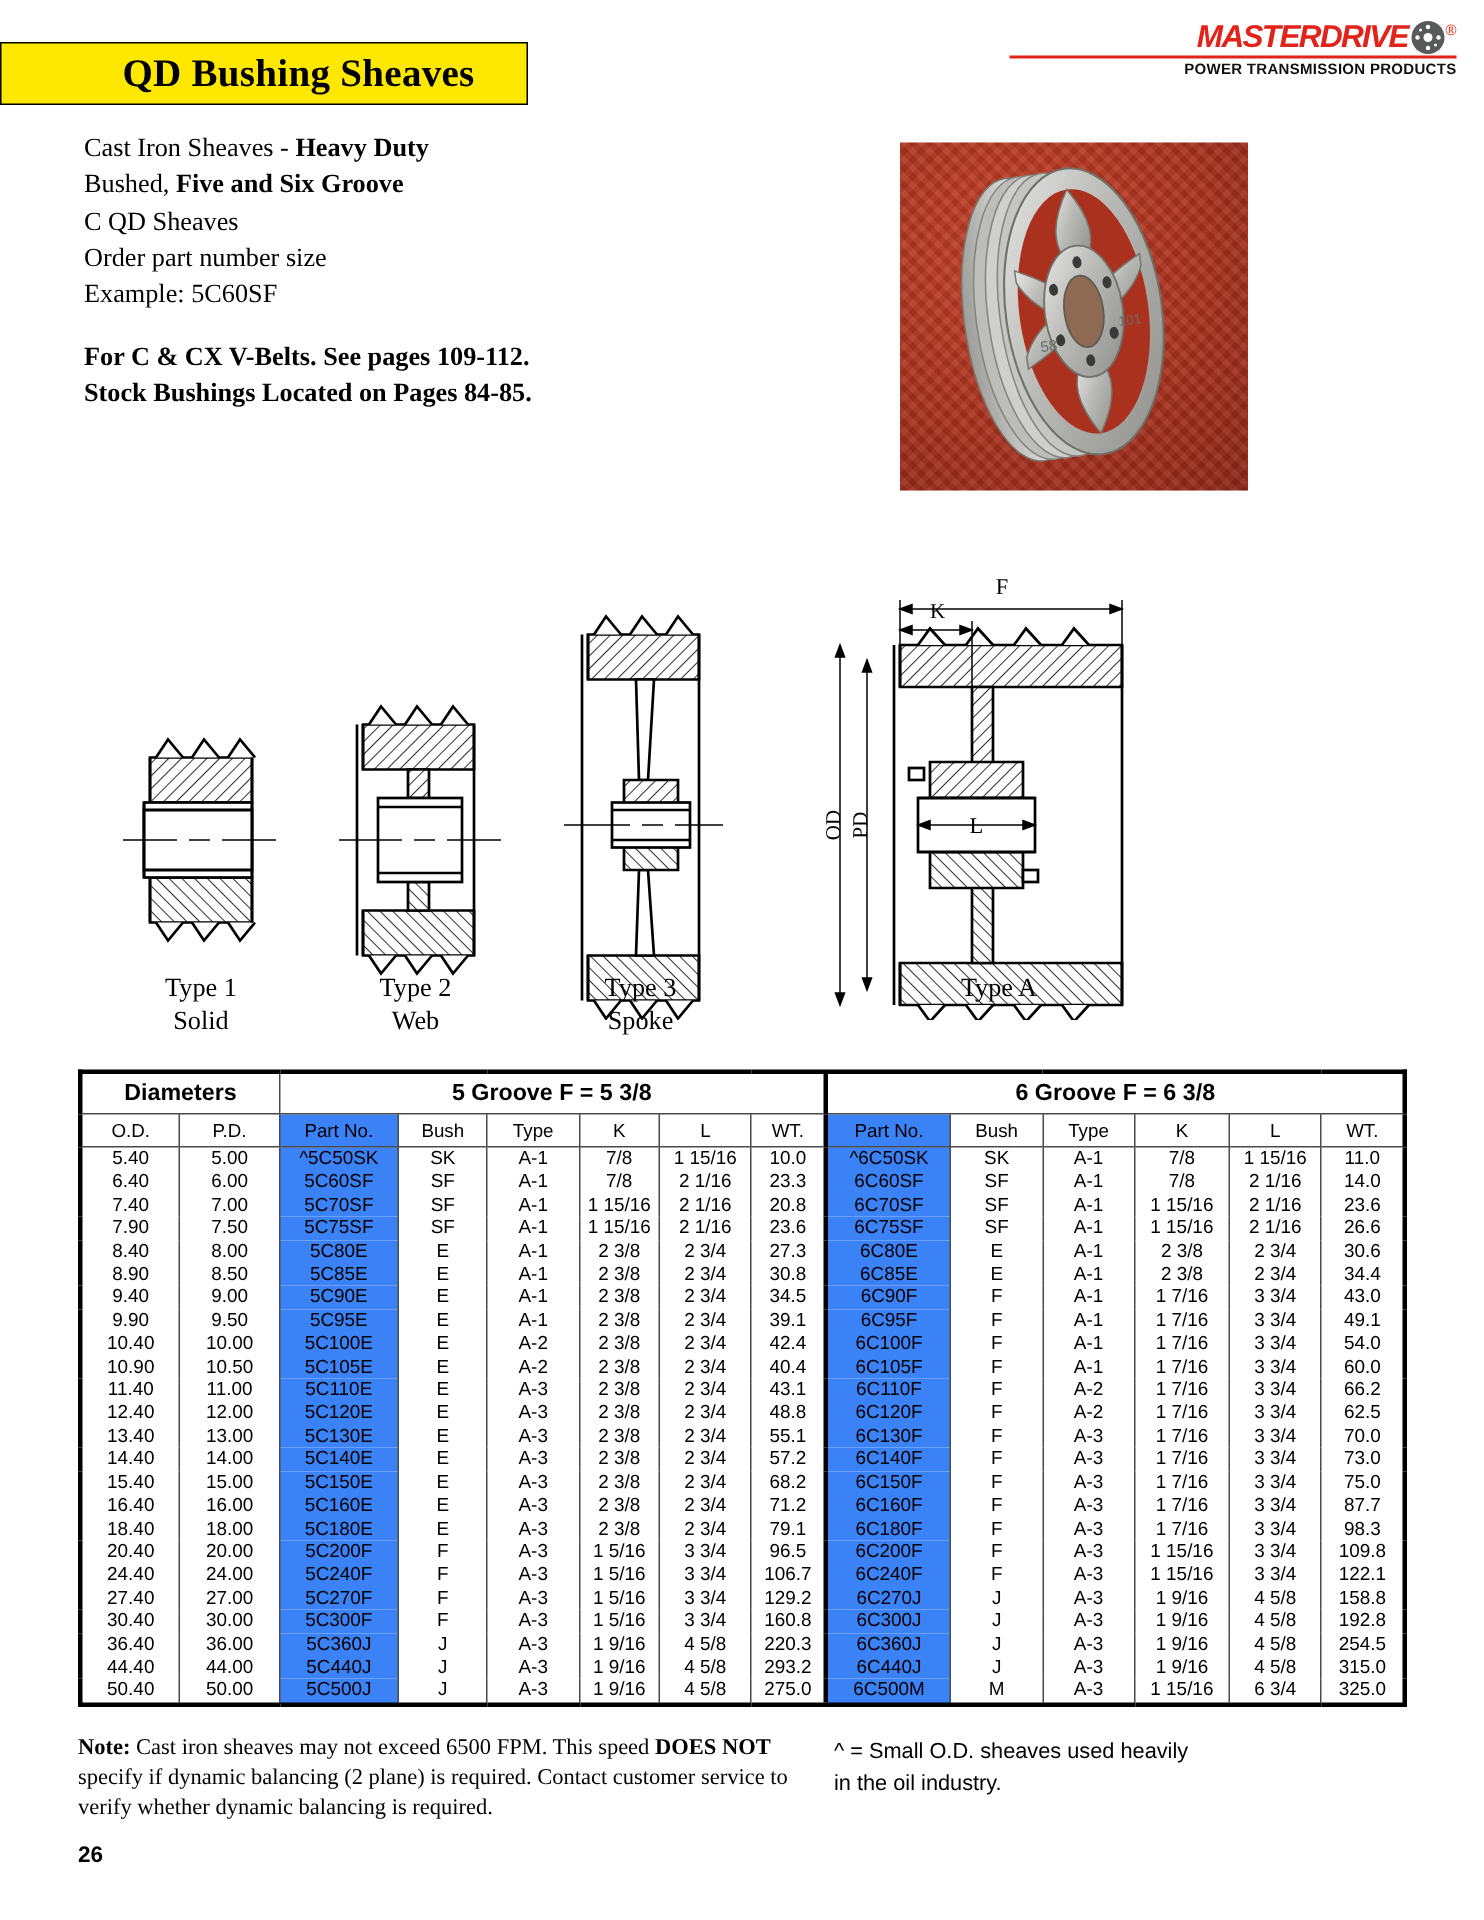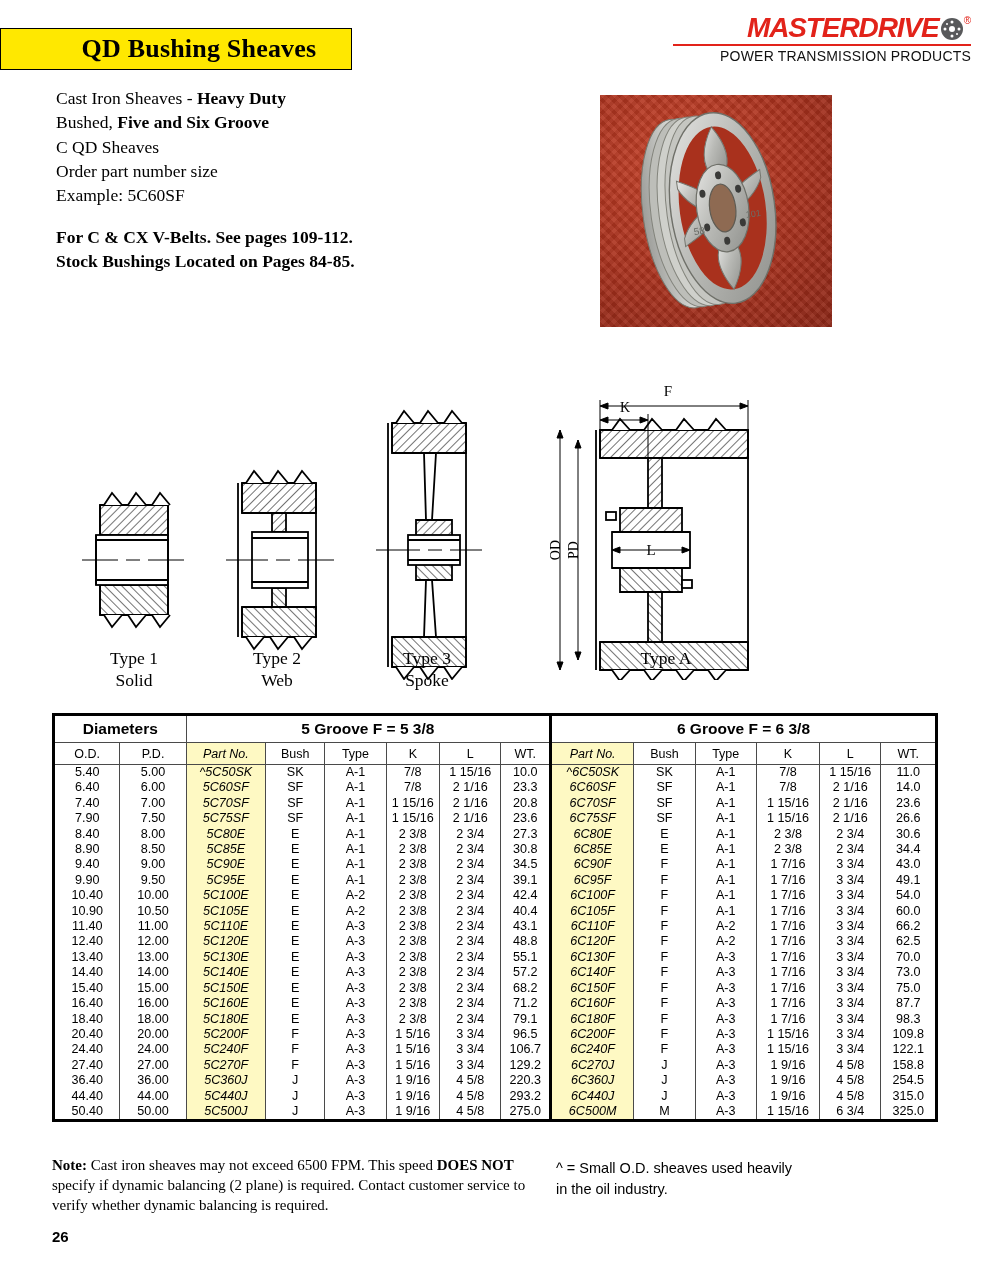--- a/index.html
+++ b/index.html
@@ -28,41 +28,41 @@
     font-weight: bold; font-size: 26px; letter-spacing: .2px;
     padding-left: 46px;
   }
 
   
   #logo { position: absolute; right: 18px; top: 14px; width: 310px; text-align: right; }
   #logo .brand-row { display: flex; align-items: center; justify-content: flex-end; gap: 1px; }
   #logo .brand {
     font-family: "Liberation Sans", sans-serif;
     font-weight: bold; font-style: italic;
-    font-size: 28px; color: #e2231a; letter-spacing: -1.1px;
+    font-size: 21px; color: #e2231a; letter-spacing: -1.1px;
     line-height: 1;
   }
   #logo .wheel {
     width: 22px; height: 22px; border-radius: 50%;
     background: #58595b; position: relative; margin-left: 1px; margin-bottom: -1px;
   }
   #logo .wheel::after {
     content:""; position:absolute; left:50%; top:50%;
     width:6px; height:6px; margin:-3px 0 0 -3px;
     border-radius:50%; background:#fff;
     box-shadow: 0 -7px 0 -1.5px #fff, 0 7px 0 -1.5px #fff,
                 -7px 0 0 -1.5px #fff, 7px 0 0 -1.5px #fff,
                 -5px -5px 0 -2px #fff, 5px 5px 0 -2px #fff;
   }
   #logo .reg { font-size: 10px; color:#e2231a; font-family:"Liberation Sans",sans-serif;
                align-self:flex-start; margin-top:1px; }
   #logo .rule { height:2px; background:#e2231a; margin:2px 0 2px auto; width:298px; }
   #logo .tag {
     font-family: "Liberation Sans", sans-serif;
-    font-weight: normal; font-size: 14px; letter-spacing: .2px; color:#111;
+    font-weight: bold; font-size: 10px; letter-spacing: .2px; color:#111;
   }
 
   
   #intro { position:absolute; left:56px; top:86px; font-size:17.5px; line-height:1.39; }
   #intro .b { font-weight: bold; }
   #intro .gap { height: 17px; }
 
   
   #photo {
     position:absolute; left:600px; top:95px; width:232px; height:232px;
@@ -82,21 +82,21 @@
   table.spec { border-collapse: collapse; width: 886px;
                font-family:"Liberation Sans", sans-serif; }
   table.spec td, table.spec th {
     border: 1px solid #4a4a4a;
     text-align:center; padding:0;
     font-weight: normal;
   }
   table.spec thead tr.grp th { height:28px; font-size:15.5px; font-weight:bold; }
   table.spec thead tr.sub th { height:22px; font-size:12.5px; }
   table.spec tbody td { height:15.4px; font-size:12.6px; line-height:15.4px; }
-  .yellow { background:#fef9c3; font-weight:bold;font-style:italic; }
+  .yellow { background:#3b82f6; font-weight:bold; }
   .outer-l { border-left:3px solid #000 !important; }
   .outer-r { border-right:3px solid #000 !important; }
   .outer-t { border-top:3px solid #000 !important; }
   .outer-b { border-bottom:3px solid #000 !important; }
   .mid { border-left:3px solid #000 !important; }
   table.spec tbody td { border-top:none; border-bottom:none; }
   table.spec tbody tr:first-child td { border-top:1px solid #4a4a4a; }
 
   
   #note { position:absolute; left:52px; top:1156px; width:480px;
@@ -686,20 +686,36 @@
           <td>3 3/4</td>
           <td>129.2</td>
           <td class="yellow mid">6C270J</td>
           <td>J</td>
           <td>A-3</td>
           <td>1 9/16</td>
           <td>4 5/8</td>
           <td class="outer-r">158.8</td>
         </tr>
         <tr>
+          <td class="outer-l">30.40</td>
+          <td>30.00</td>
+          <td class="yellow">5C300F</td>
+          <td>F</td>
+          <td>A-3</td>
+          <td>1 5/16</td>
+          <td>3 3/4</td>
+          <td>160.8</td>
+          <td class="yellow mid">6C300J</td>
+          <td>J</td>
+          <td>A-3</td>
+          <td>1 9/16</td>
+          <td>4 5/8</td>
+          <td class="outer-r">192.8</td>
+        </tr>
+        <tr>
           <td class="outer-l">36.40</td>
           <td>36.00</td>
           <td class="yellow">5C360J</td>
           <td>J</td>
           <td>A-3</td>
           <td>1 9/16</td>
           <td>4 5/8</td>
           <td>220.3</td>
           <td class="yellow mid">6C360J</td>
           <td>J</td>

